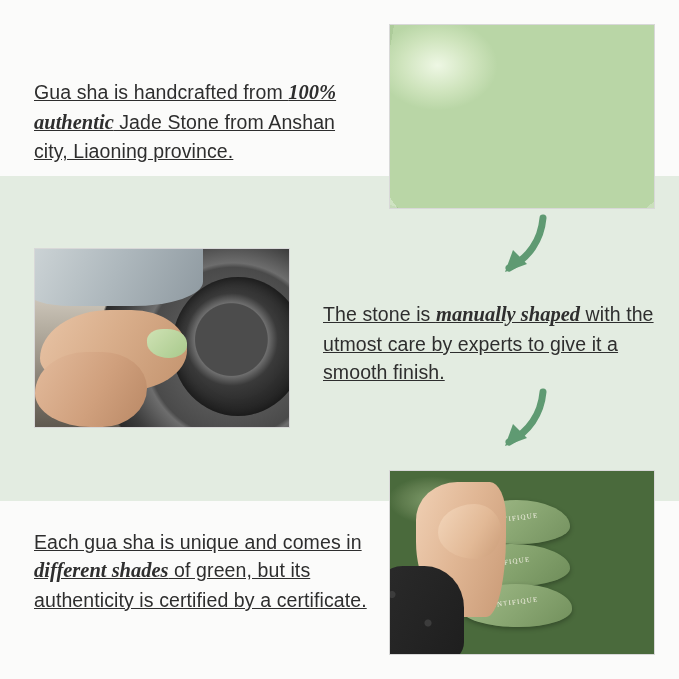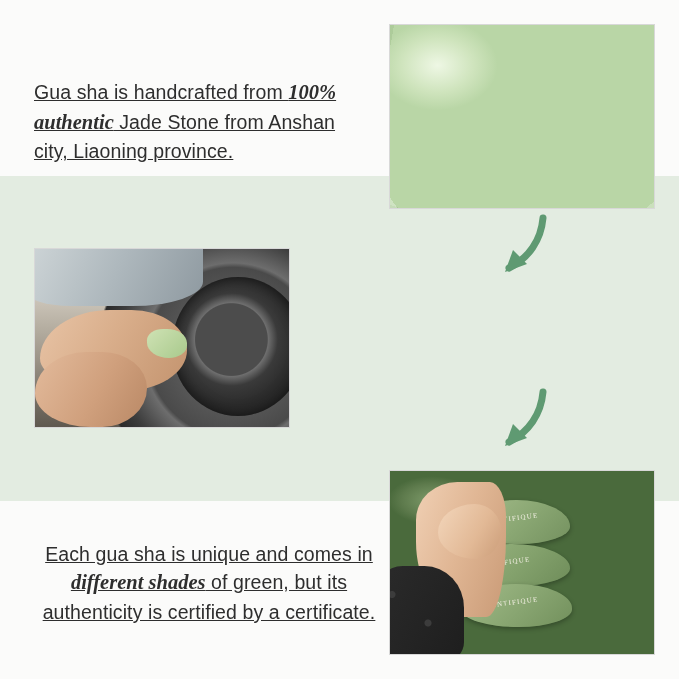--- a/index.html
+++ b/index.html
@@ -51,21 +51,21 @@
   }
   .text-block .em {
     font-family: "Liberation Serif", serif;
     font-style: italic;
     font-weight: bold;
     font-size: 20.5px;
     letter-spacing: 0;
   }
   #text-1 { left: 34px; top: 78px;  width: 330px; }
   #text-2 { left: 323px; top: 300px; width: 336px; }
-  #text-3 { left: 34px; top: 540px; width: 350px; text-align: center; }
+  #text-3 { left: 34px; top: 528px; width: 350px; }
 
   
   .photo {
     position: absolute;
     border: 1px solid #d8d8d8;
     box-sizing: border-box;
     overflow: hidden;
     background: #cfd9c8;
   }
   #photo-jade-raw {
@@ -240,20 +240,23 @@
   <div class="photo" id="photo-shaping">
     <div class="ph-inner shaping">
       <div class="cloth"></div>
       <div class="wheel-ring"></div>
       <div class="hand-a"></div>
       <div class="hand-b"></div>
       <div class="stone-bit"></div>
     </div>
   </div>
 
+  <div class="text-block" id="text-2">
+    <span>The stone is </span><span class="em">manually shaped</span><span> with the utmost care by experts to give it a smooth finish.</span>
+  </div>
 
   <div class="arrow" id="arrow-2">
     <svg width="70" height="70" viewBox="0 0 70 70" aria-hidden="true">
       <path d="M60 4 C58 26, 46 44, 26 54" stroke="#5f9a72" stroke-width="7" fill="none" stroke-linecap="round"></path>
       <path d="M44 50 L22 58 L30 36 Z" fill="#5f9a72"></path>
     </svg>
   </div>
 
   <div class="text-block" id="text-3">
     <span>Each gua sha is unique and comes in </span><span class="em">different shades</span><span> of green, but its authenticity is certified by a certificate.</span>

